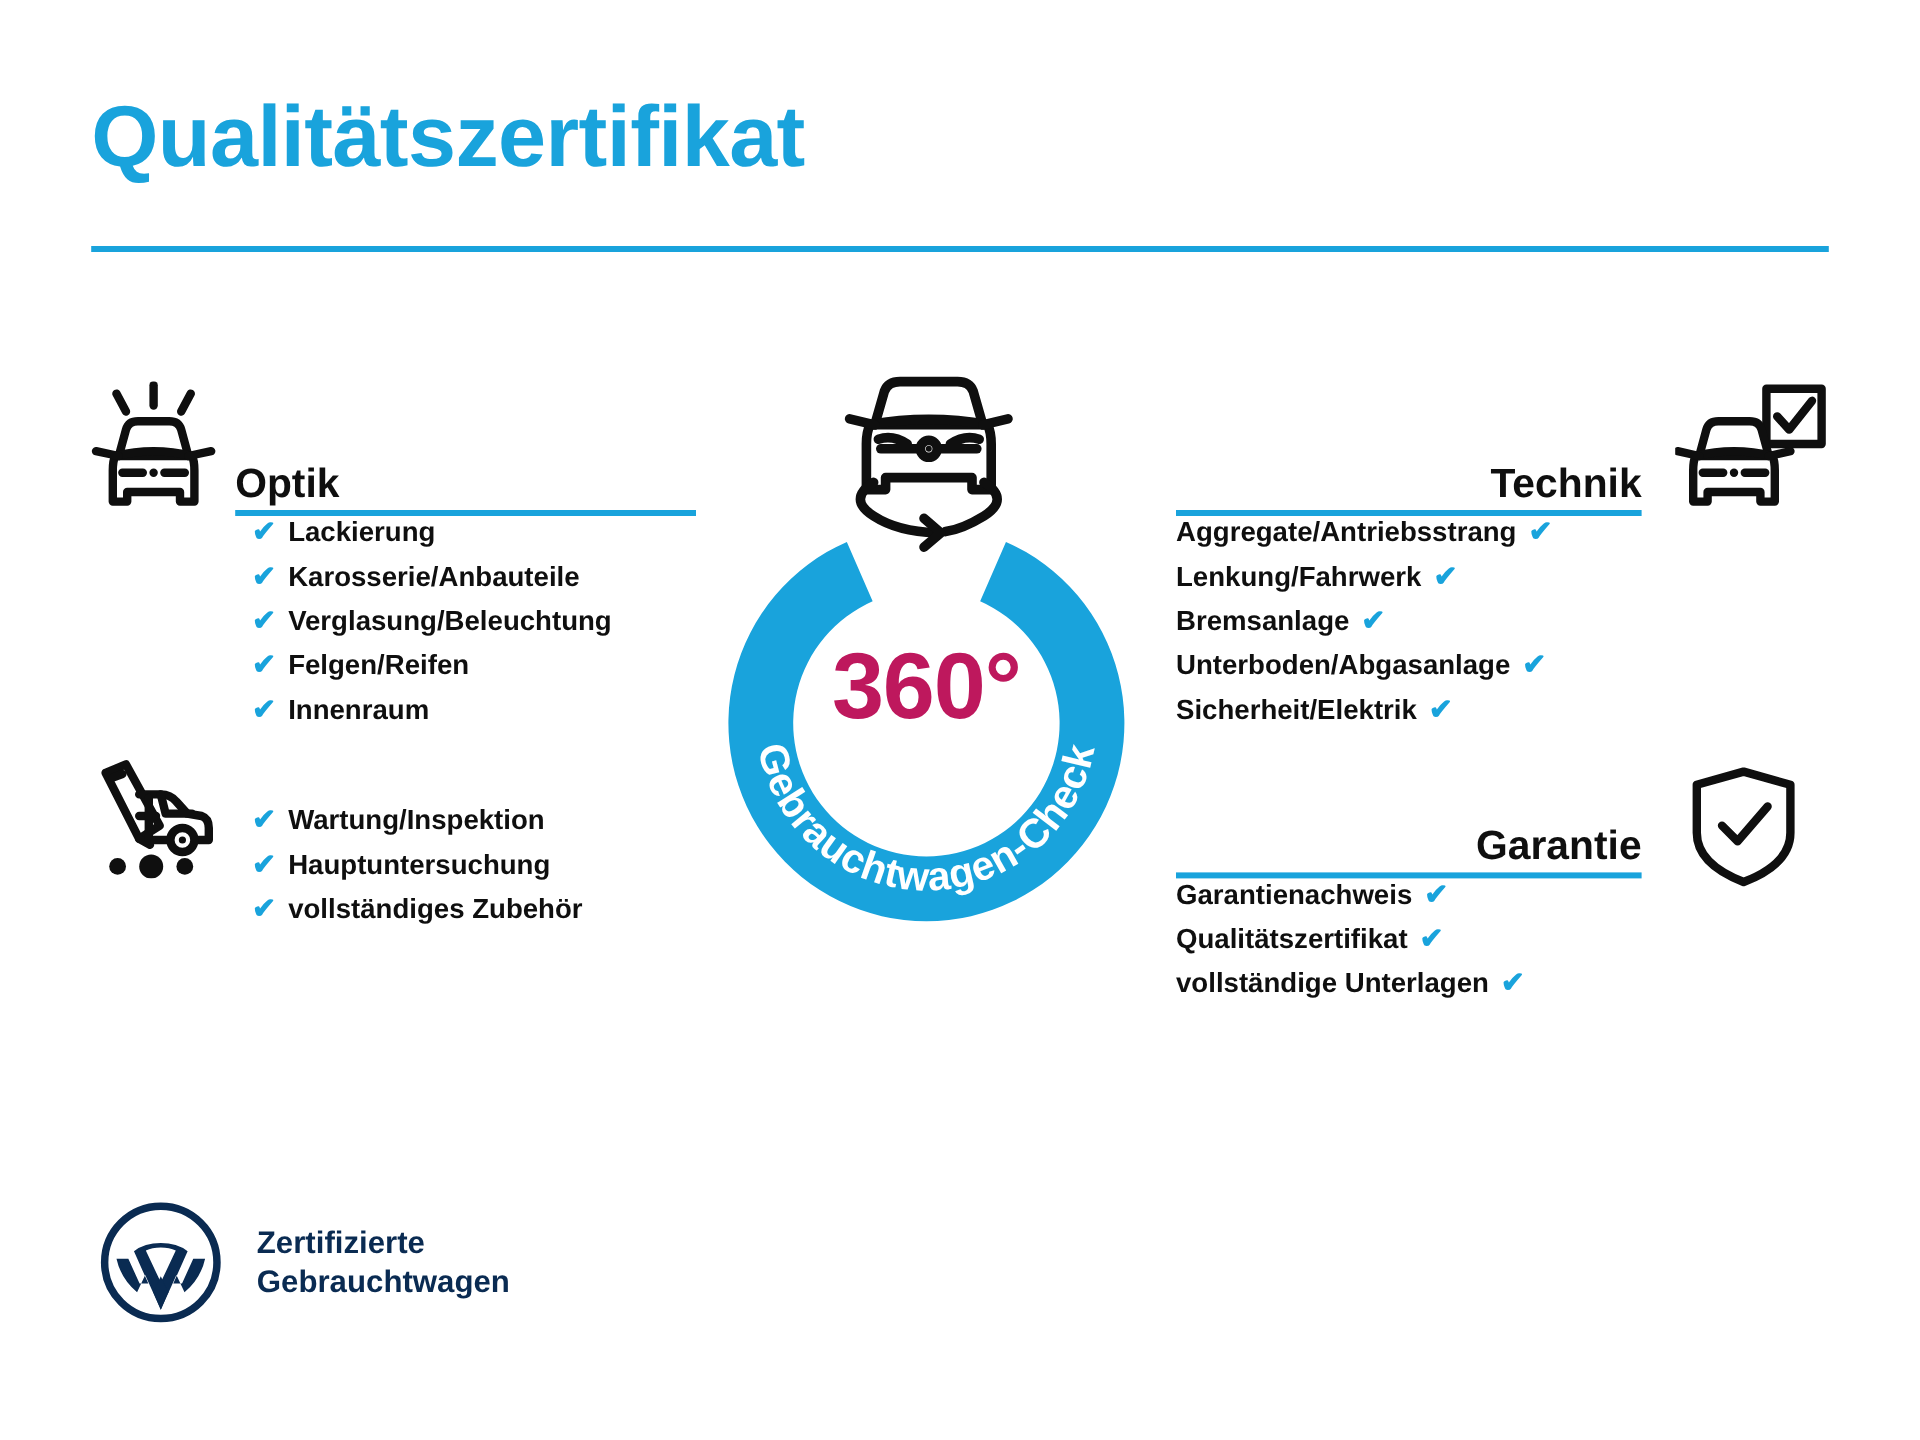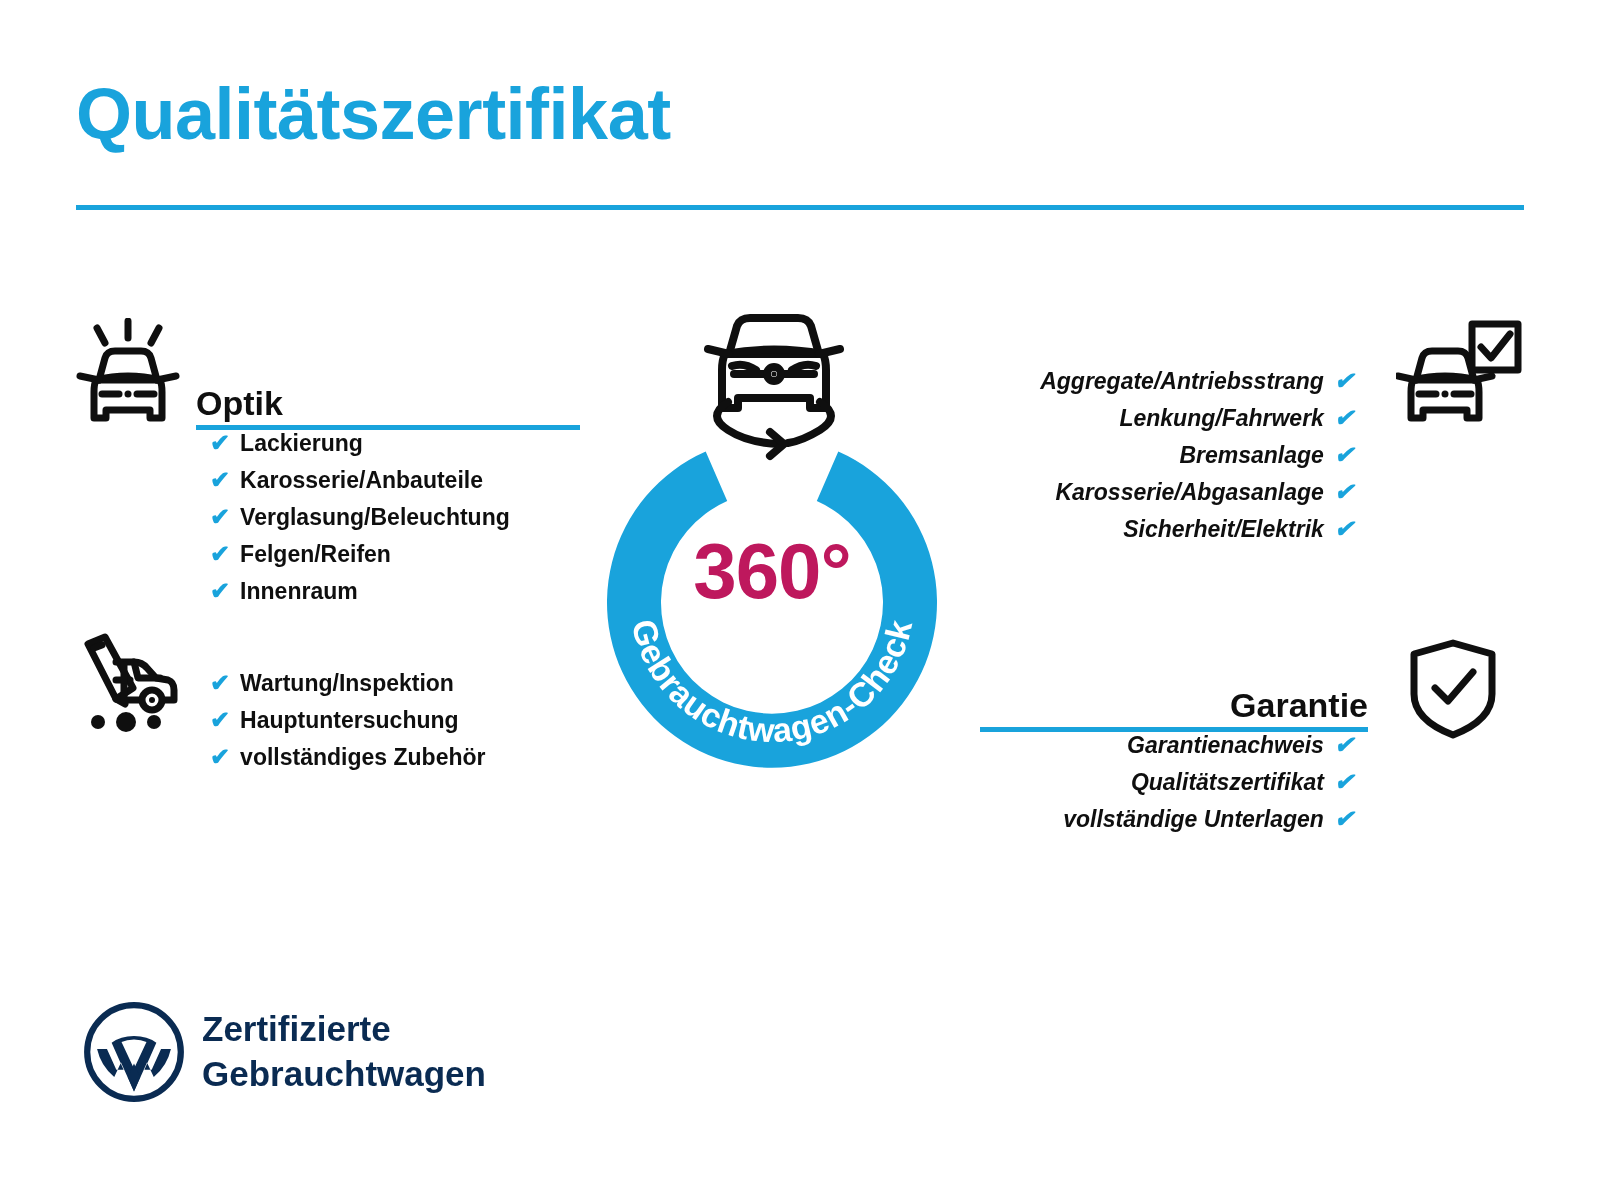--- a/index.html
+++ b/index.html
@@ -88,21 +88,21 @@
   .col-left .section-title { left: 0; }
   .col-left .section-rule { left: 0; right: 0; }
   .col-left .items { margin-left: 14px; }
   .col-left .item { justify-content: flex-start; }
   .col-left .check { margin-right: 10px; }
 
   
   .col-right .section-title { right: 0; }
   .col-right .section-rule { left: 0; right: 0; }
   .col-right .items { margin-right: 14px; }
-  .col-right .item { justify-content: flex-end; font-style: italic; }
+  .col-right .item { justify-content: flex-start; }
   .col-right .check { margin-left: 10px; }
 
   
   #sec-optik   { left: 196px;  top: 368px;  width: 384px; }
   #sec-wartung { left: 196px;  top: 670px;  width: 384px; }
   #sec-technik { left: 980px;  top: 368px;  width: 388px; }
   #sec-garantie{ left: 980px;  top: 670px;  width: 388px; }
 
   
   .sec-icon {
@@ -151,23 +151,23 @@
   
   #footer-logo {
     position: absolute;
     left: 82px;
     top: 1000px;
     display: flex;
     align-items: center;
   }
   #vw-mark { width: 104px; height: 104px; flex: none; }
   #footer-text {
-    margin-left: 16px;
+    margin-left: 28px;
     color: #0a2b52;
-    font-size: 35px;
+    font-size: 26px;
     font-weight: 700;
     line-height: 1.28;
     white-space: nowrap;
   }
 </style>
 </head>
 <body>
 
 <div id="page">
 
@@ -287,35 +287,39 @@
           <span>Hauptuntersuchung</span>
         </li>
       <li class="item">
           <span class="check">✔</span>
           <span>vollständiges Zubehör</span>
         </li>
     </ul>
   </div>
 
   <div class="section col-right" id="sec-technik">
+    <div class="section-head">
+      <div class="section-title">Technik</div>
+      <div class="section-rule"></div>
+    </div>
     <ul class="items">
       <li class="item">
           <span>Aggregate/Antriebsstrang</span>
           <span class="check">✔</span>
         </li>
       <li class="item">
           <span>Lenkung/Fahrwerk</span>
           <span class="check">✔</span>
         </li>
       <li class="item">
           <span>Bremsanlage</span>
           <span class="check">✔</span>
         </li>
       <li class="item">
-          <span>Karosserie/Abgasanlage</span>
+          <span>Unterboden/Abgasanlage</span>
           <span class="check">✔</span>
         </li>
       <li class="item">
           <span>Sicherheit/Elektrik</span>
           <span class="check">✔</span>
         </li>
     </ul>
   </div>
 
   <div class="section col-right" id="sec-garantie">

